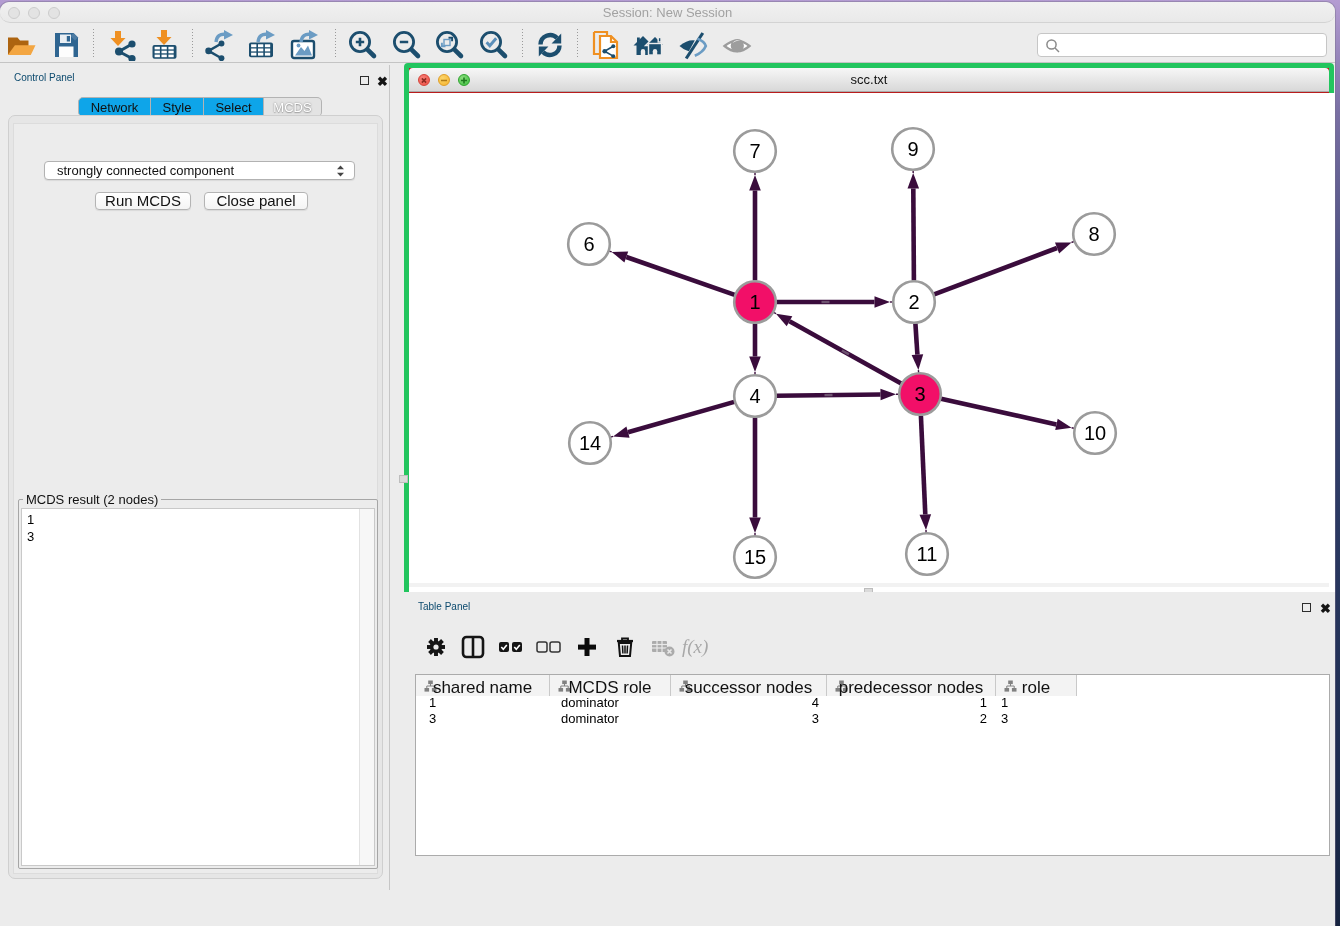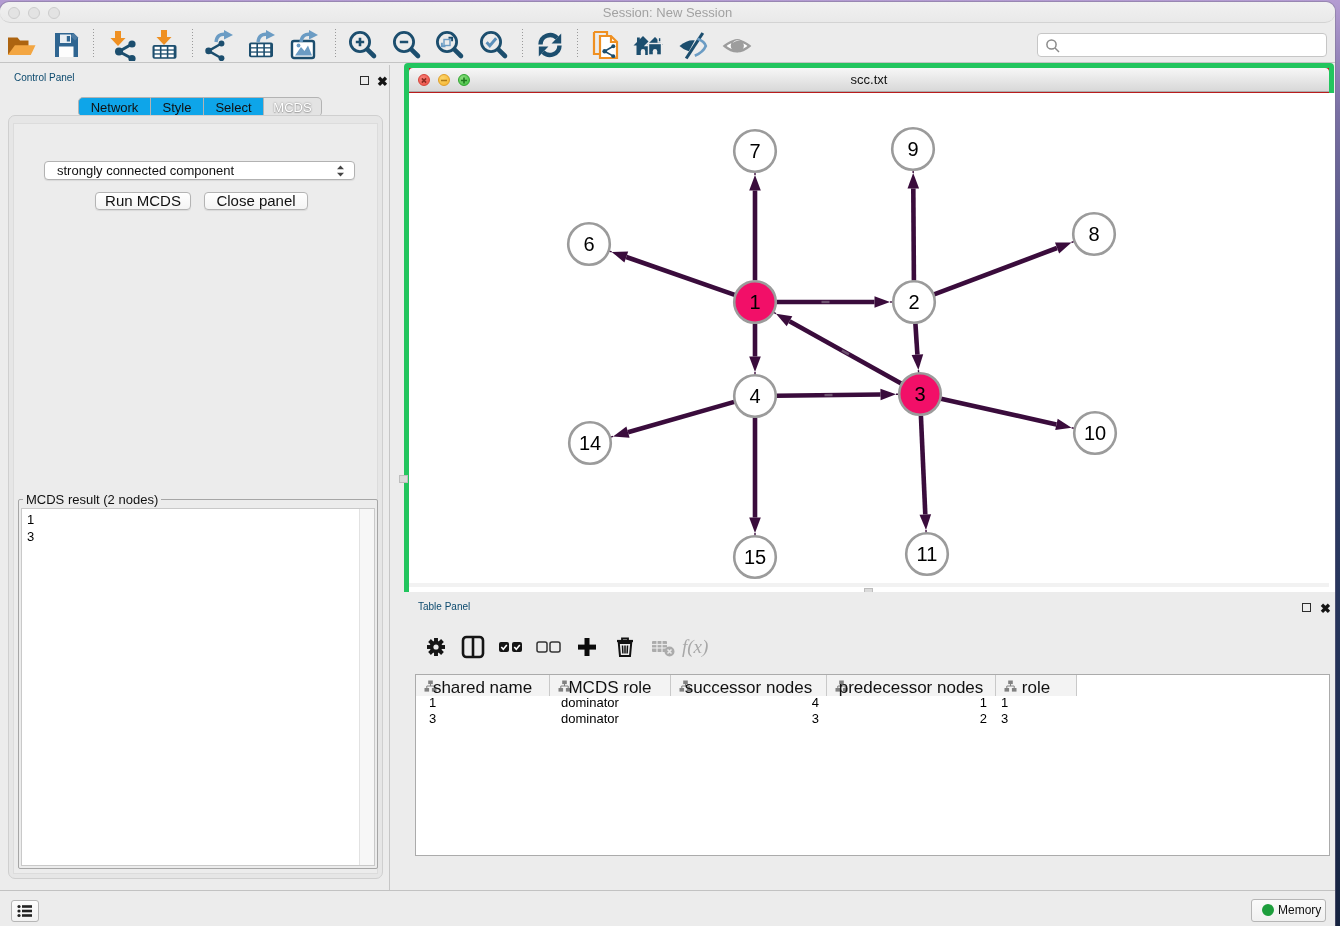--- a/index.html
+++ b/index.html
@@ -443,30 +443,13 @@
         <div class="trow" style="left:411px;top:20px;width:160px;text-align:right;">1</div>
         <div class="trow" style="left:585px;top:20px;">1</div>
         <div class="trow" style="left:13px;top:36px;">3</div>
         <div class="trow" style="left:145px;top:36px;">dominator</div>
         <div class="trow" style="left:255px;top:36px;width:148px;text-align:right;">3</div>
         <div class="trow" style="left:411px;top:36px;width:160px;text-align:right;">2</div>
         <div class="trow" style="left:585px;top:36px;">3</div>
     </div>
   </div>
 
-  <div id="status">
-    <div id="listbtn">
-      <svg width="26" height="20" viewBox="0 0 26 20">
-        <g fill="#222">
-          <circle cx="7" cy="5.5" r="1.6"></circle>
-            <rect x="10" y="4.2" width="10" height="2.6"></rect>
-          <circle cx="7" cy="10" r="1.6"></circle>
-            <rect x="10" y="8.7" width="10" height="2.6"></rect>
-          <circle cx="7" cy="14.5" r="1.6"></circle>
-            <rect x="10" y="13.2" width="10" height="2.6"></rect>
-        </g>
-      </svg>
-    </div>
-    <div id="membtn">
-      <span style="display:inline-block;width:12px;height:12px;border-radius:50%;background:#1d9e3c;vertical-align:-2px;margin:4px 4px 0 10px;"></span>Memory
-    </div>
-  </div>
 </div>
 
 </body></html>

